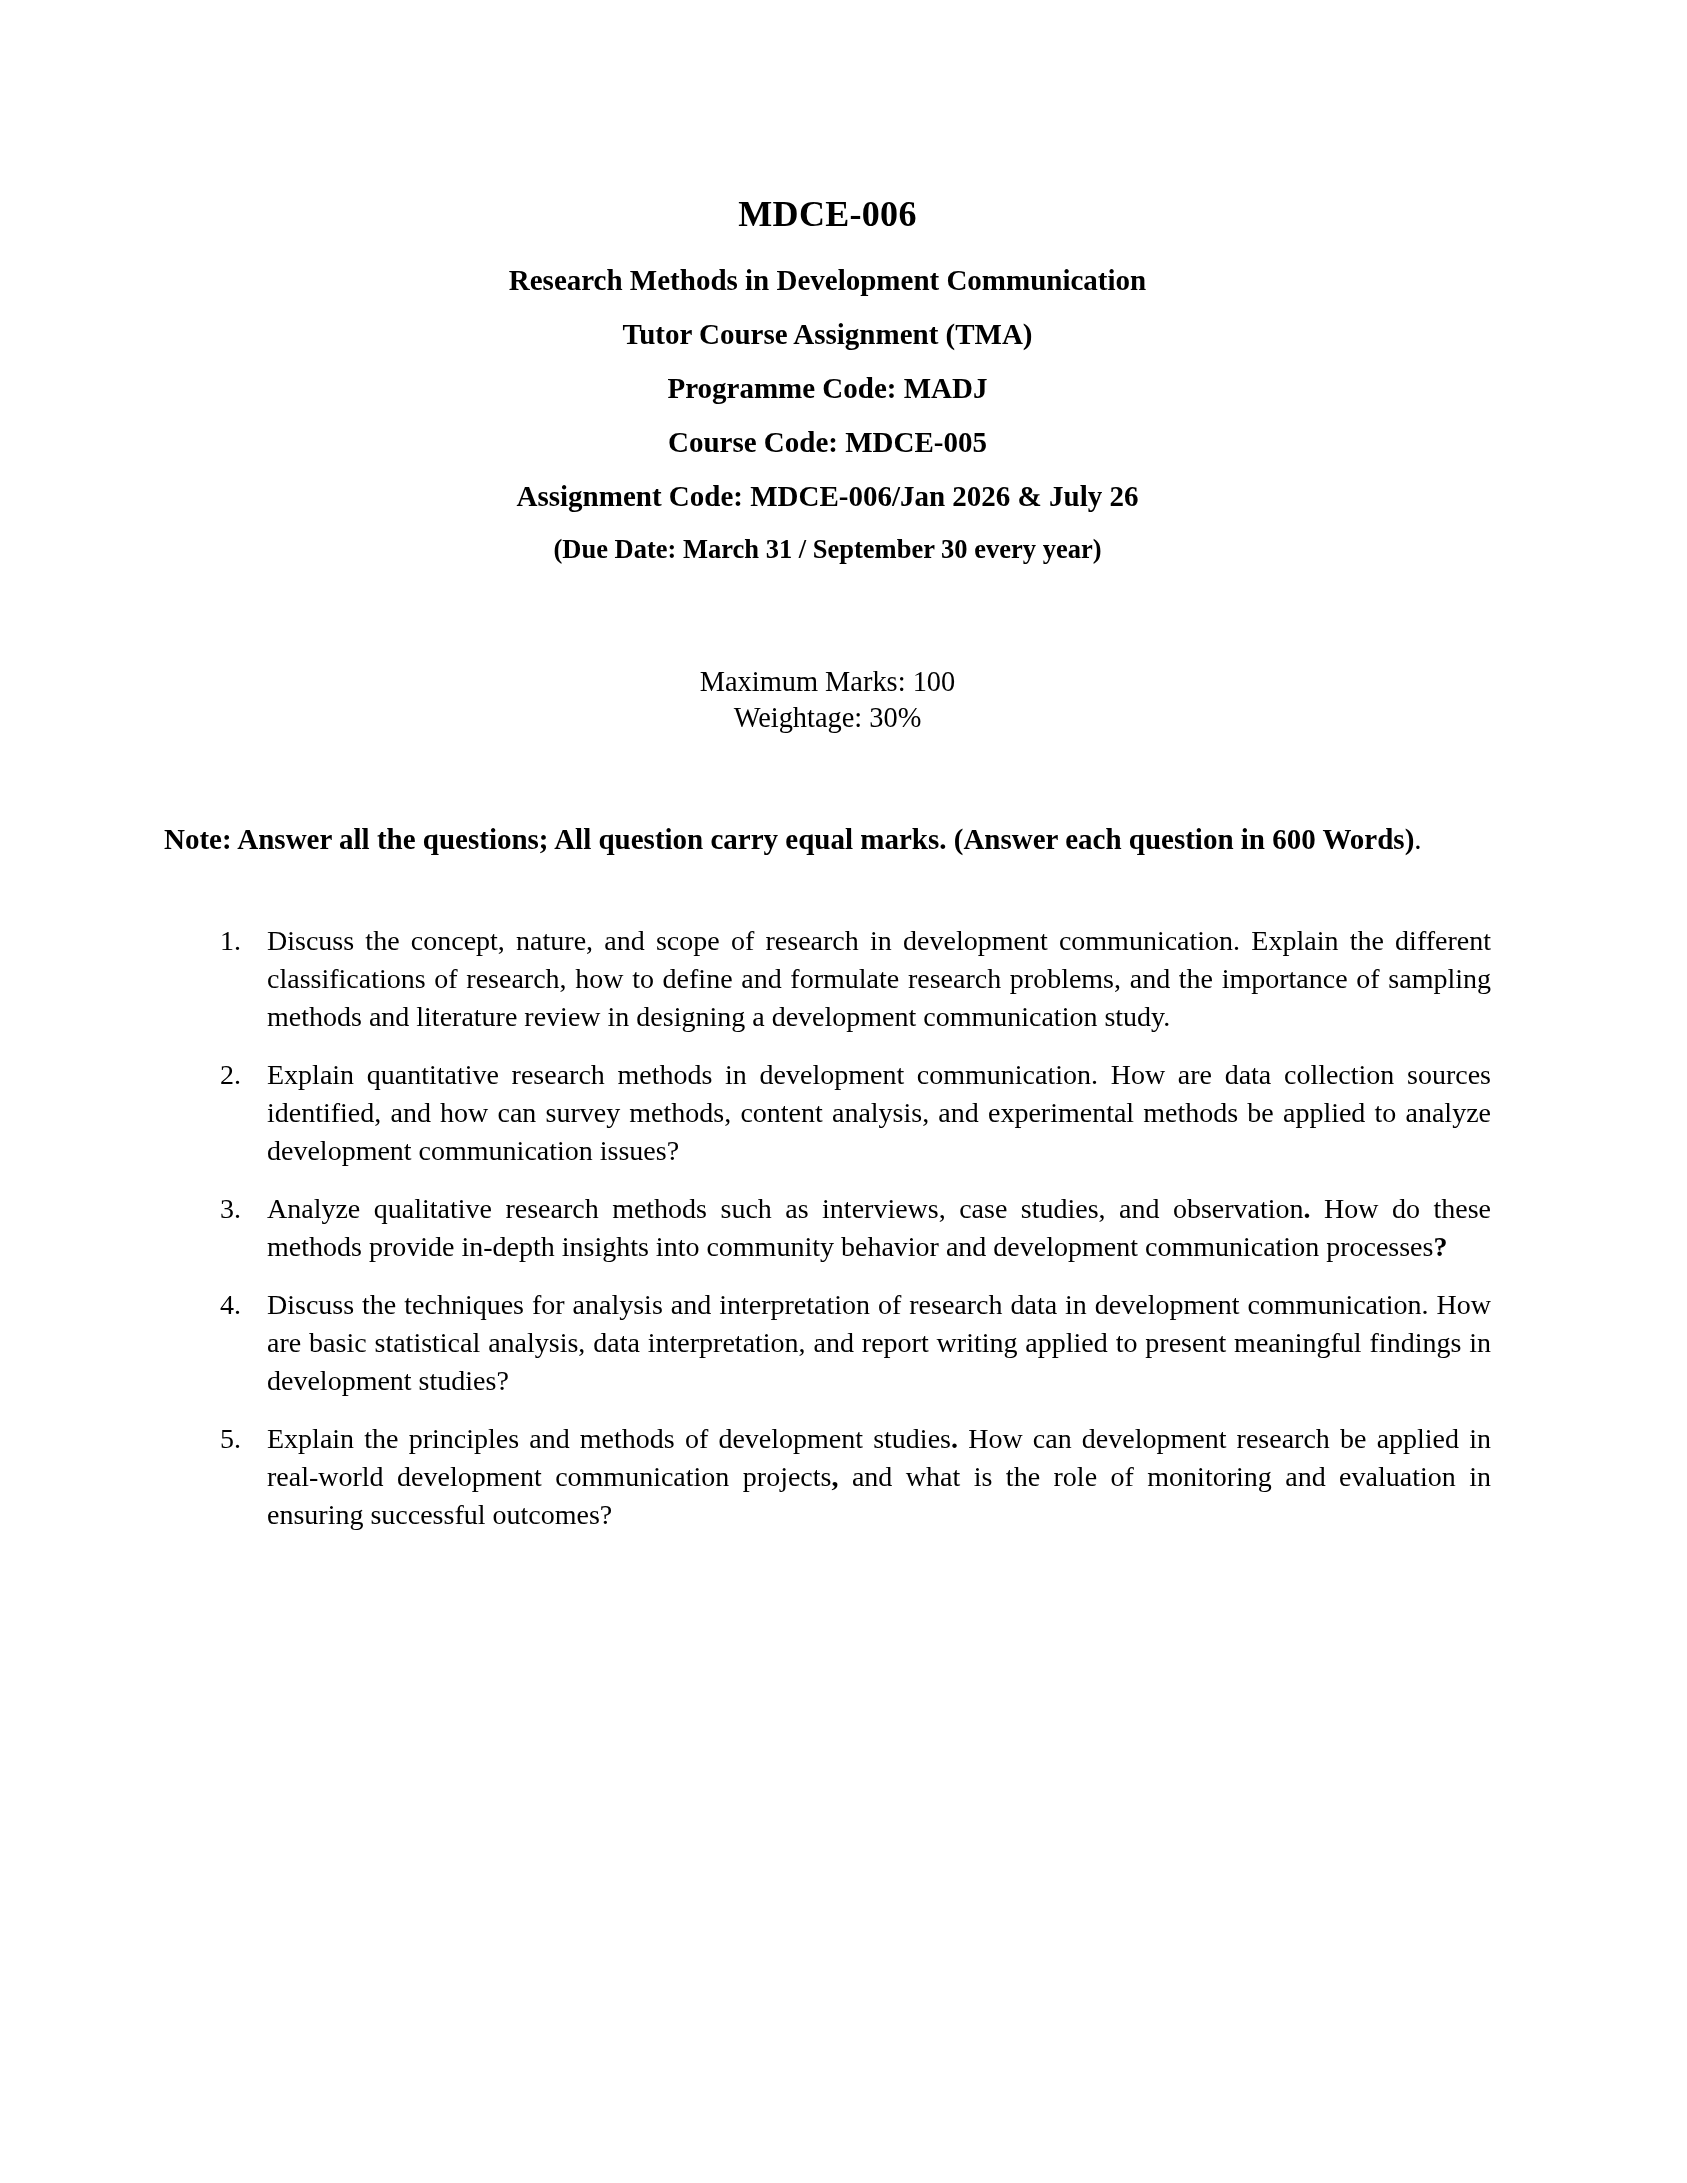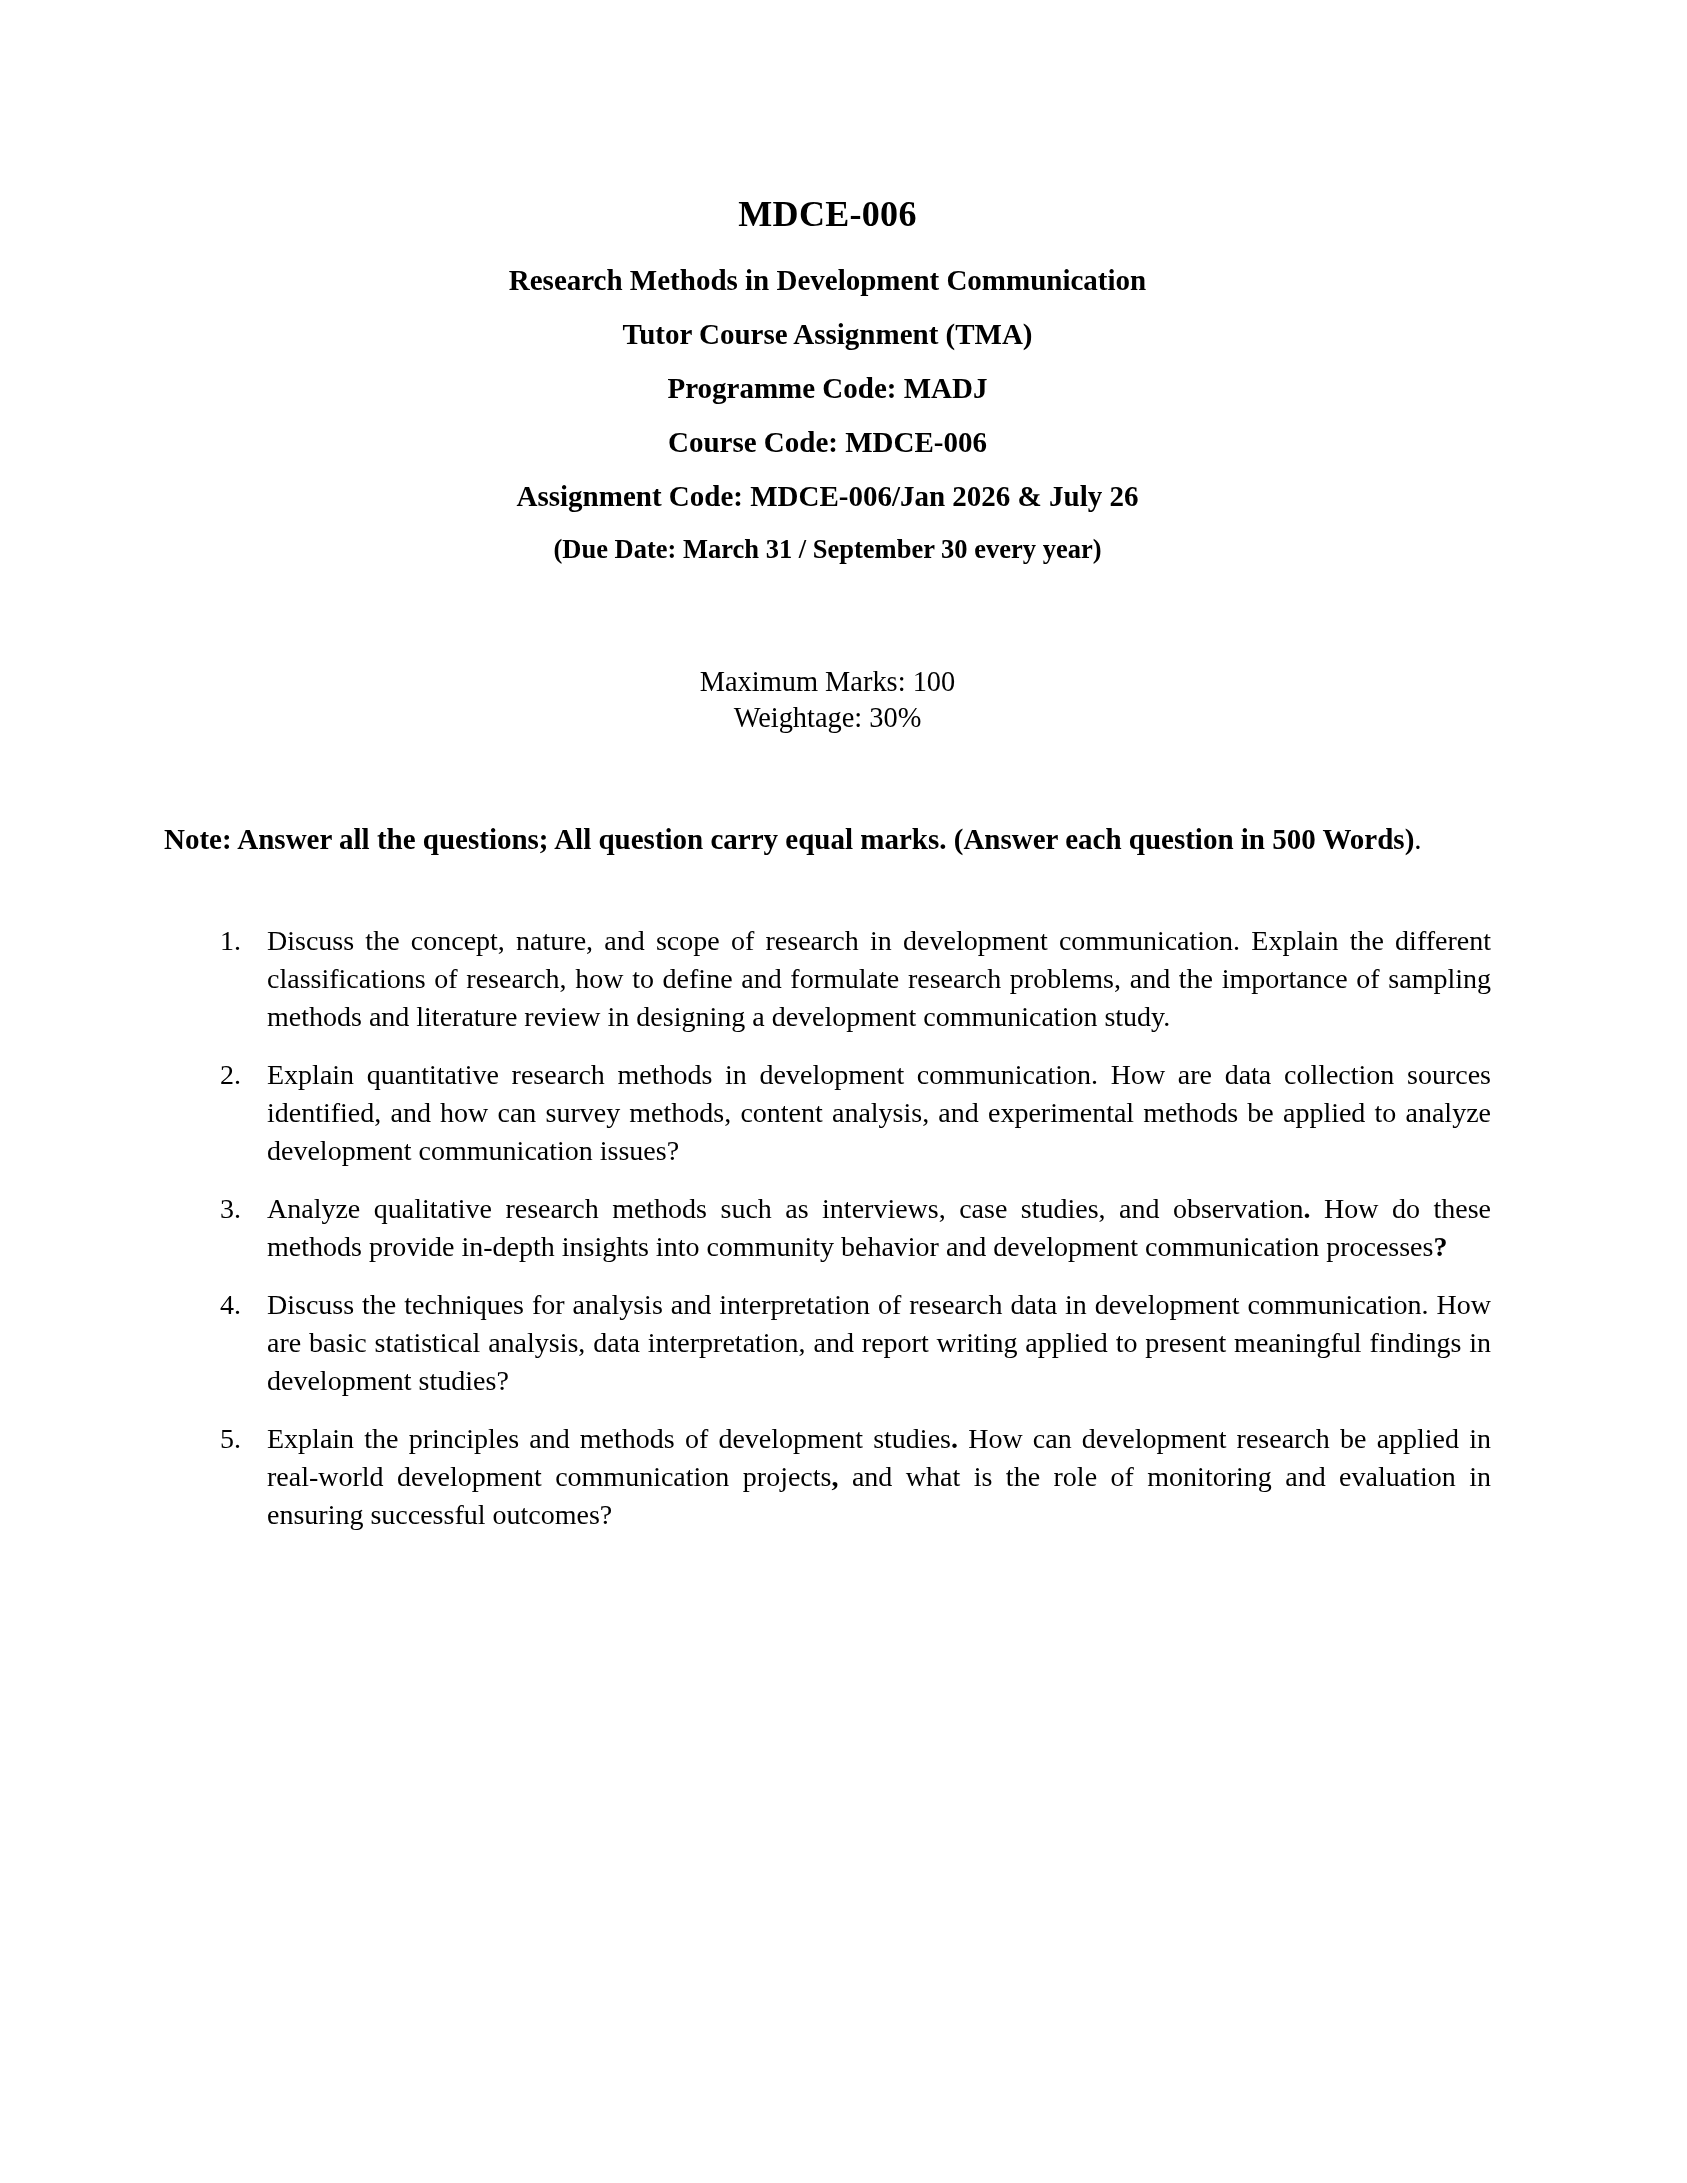--- a/index.html
+++ b/index.html
@@ -85,31 +85,31 @@
 <body>
 
 <div class="page">
   <div class="content">
 
     <header class="doc-header">
       <h1 class="doc-title">MDCE-006</h1>
       <div class="h-line">Research Methods in Development Communication</div>
       <div class="h-line">Tutor Course Assignment (TMA)</div>
       <div class="h-line">Programme Code: MADJ</div>
-      <div class="h-line">Course Code: MDCE-006</div>
+      <div class="h-line">Course Code: MDCE-005</div>
       <div class="h-line">Assignment Code: MDCE-006/Jan 2026 &amp; July 26</div>
       <div class="h-due">(Due Date: March 31 / September 30 every year)</div>
     </header>
 
     <div class="marks">
       <div>Maximum Marks: 100</div>
       <div>Weightage: 30%</div>
     </div>
 
-    <p class="note"><span>Note: Answer all the questions; All question carry equal marks. (Answer each question in 500 Words)</span><span class="tail">.</span></p>
+    <p class="note"><span>Note: Answer all the questions; All question carry equal marks. (Answer each question in 600 Words)</span><span class="tail">.</span></p>
 
     <ol class="questions" id="questions-list">
   <li class="question">
     <span class="q-num">1.</span>
     <span class="q-text"><span>Discuss the concept, nature, and scope of research in development communication. Explain the different classifications of research, how to define and formulate research problems, and the importance of sampling methods and literature review in designing a development communication study.</span></span>
   </li>
 
   <li class="question">
     <span class="q-num">2.</span>
     <span class="q-text"><span>Explain quantitative research methods in development communication. How are data collection sources identified, and how can survey methods, content analysis, and experimental methods be applied to analyze development communication issues?</span></span>

